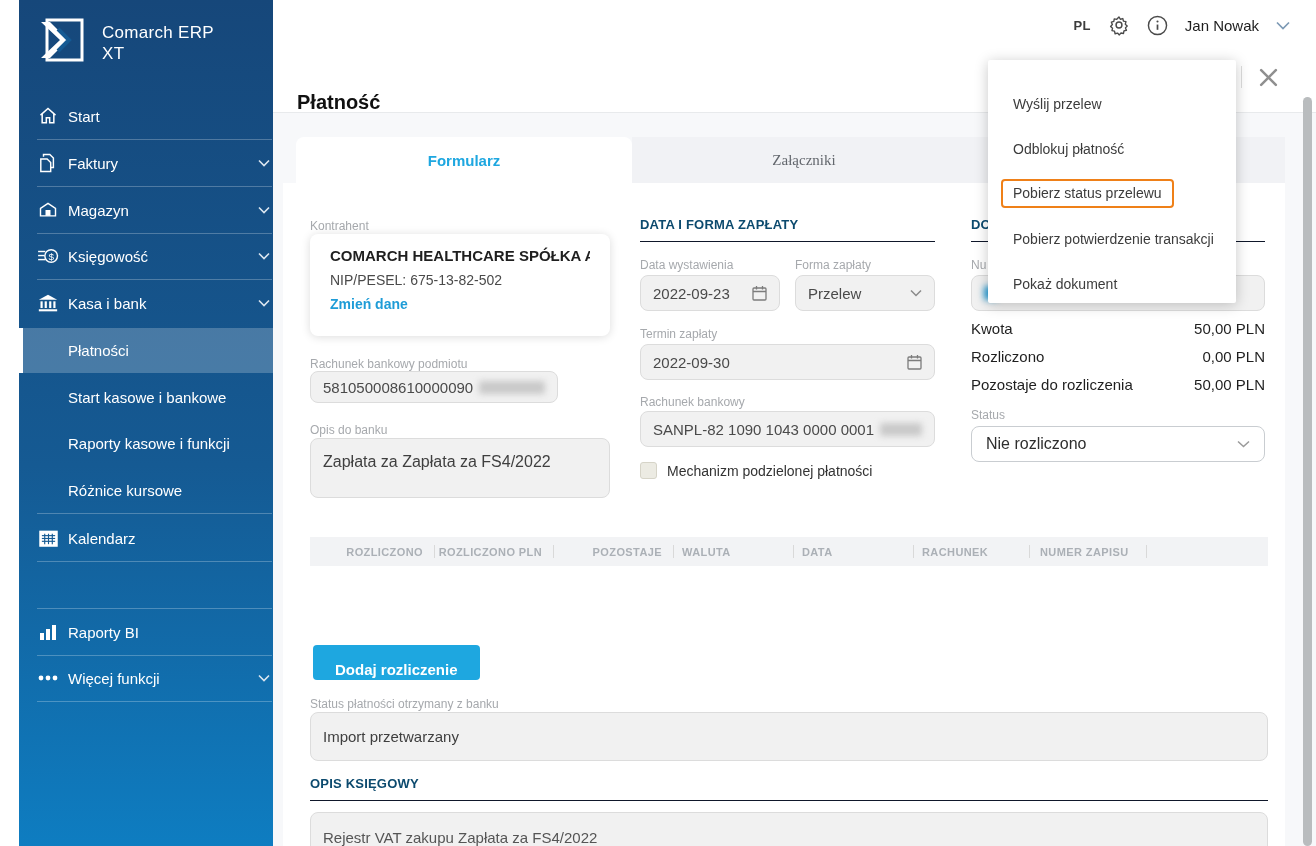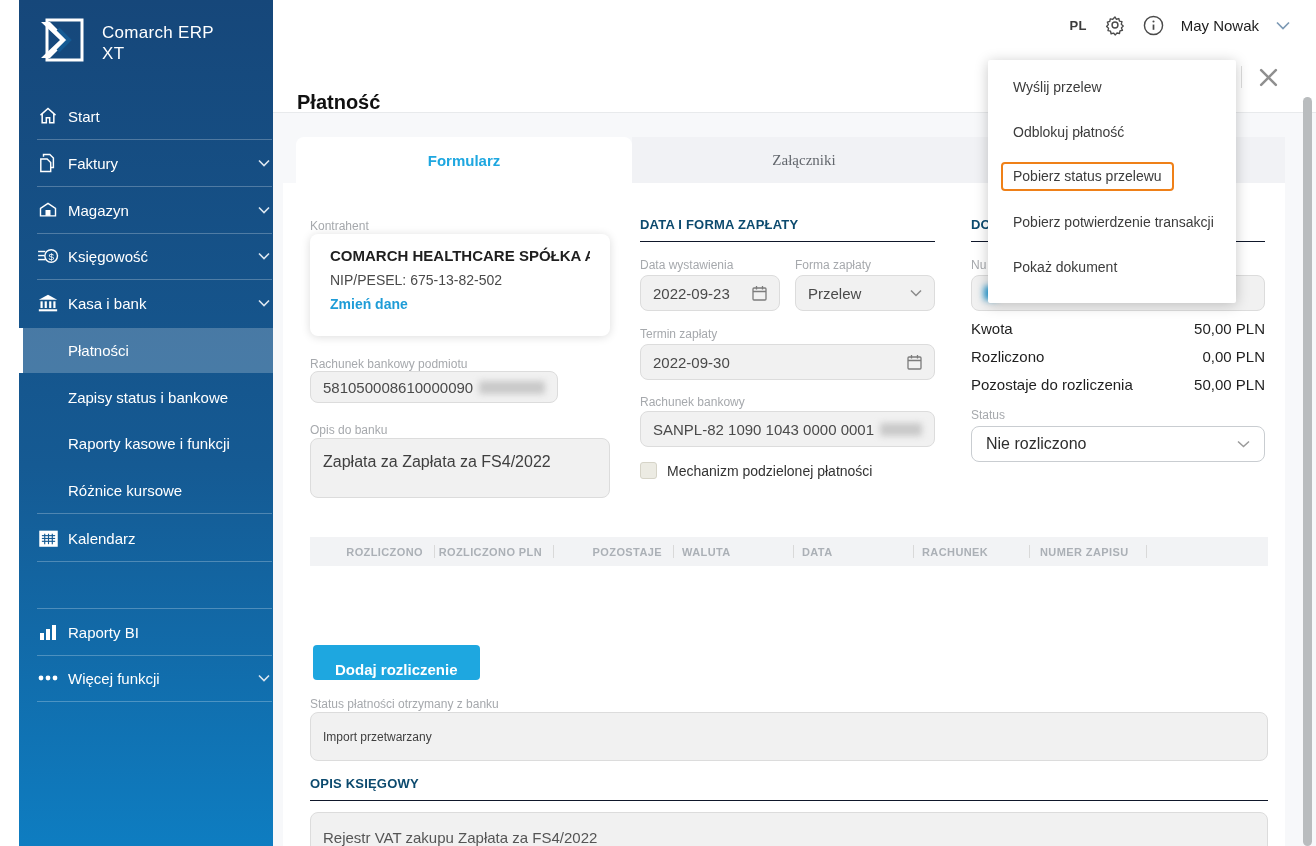--- a/index.html
+++ b/index.html
@@ -64,21 +64,21 @@
         color:#abb0b6; letter-spacing:.4px; white-space:nowrap; }
   .th.sep::after { content:""; position:absolute; right:0; top:8px; bottom:8px; width:1px; background:#d9d9d9; }
   .th.r { justify-content:flex-end; padding-right:12px; }
   .th.l { justify-content:flex-start; padding-left:8px; }
 
   .btn-blue { position:absolute; left:313px; top:645px; height:35px; padding:16px 22px; background:#1ea7e0; border:none;
               border-radius:4px; color:#fff; font-size:15px; font-weight:700; font-family:inherit; cursor:pointer; }
 
   
   .ctxmenu { position:absolute; left:988px; top:60px; width:248px; height:243px; background:#fff; border-radius:2px;
-             box-shadow:0 2px 14px rgba(0,0,0,0.22); z-index:50; padding-top:4px; }
+             box-shadow:0 2px 14px rgba(0,0,0,0.22); z-index:50; padding-top:21px; }
   .ctxitem { height:45px; display:flex; align-items:center; padding-left:25px; font-size:14px; color:#3c3c3c; cursor:pointer; white-space:nowrap; }
   .hl { border:2px solid #ef8018; border-radius:4px; padding:4px 10px 5px 10px; margin-left:-12px; }
 
   
   .sb-thumb { position:absolute; left:1303px; top:97px; width:9px; height:749px; background:#b9bcbe; border-radius:5px; }
 
   .ico-gray { color:#4a4a4a; display:flex; align-items:center; }
   svg { display:block; }
 </style>
 </head>
@@ -179,21 +179,21 @@
           <svg width="12" height="8" viewBox="0 0 12 8" fill="none" stroke="#dbe6f0" stroke-width="1.6">
             <polyline points="1,1.5 6,6.5 11,1.5"></polyline>
           </svg>
         </span>
     </div>
 
     <div class="nav-item nav-sub nav-selected" style="top:328px;height:45px">
       <span class="nlabel">Płatności</span>
     </div>
     <div class="nav-item nav-sub" style="top:374px">
-      <span class="nlabel">Zapisy status i bankowe</span>
+      <span class="nlabel">Start kasowe i bankowe</span>
     </div>
     <div class="nav-item nav-sub" style="top:420px">
       <span class="nlabel">Raporty kasowe i funkcji</span>
     </div>
     <div class="nav-item nav-sub" style="top:467px">
       <span class="nlabel">Różnice kursowe</span>
     </div>
     <div class="sdiv" style="top:513px"></div>
 
     <div class="nav-item" style="top:515px">
@@ -255,21 +255,21 @@
             <path d="M12 2.5 L13.6 5.2 L16.6 4.4 L17.3 7.4 L20.3 8.1 L19.5 11.1 L21.8 13.2 L19.7 15.5 L20.9 18.3 L17.9 19.1 L17.4 22.1 L14.4 21.5 L12.4 23.8 L10.3 21.6 L7.4 22.4 L6.7 19.4 L3.7 18.8 L4.4 15.8 L2.1 13.8 L4.2 11.5 L3 8.7 L5.9 7.8 L6.4 4.8 L9.4 5.3 Z" stroke-linejoin="round" transform="scale(0.92) translate(1,1)"></path>
           </svg>
       </span>
       <span class="ico-gray">
         <svg width="21" height="21" viewBox="0 0 22 22" fill="none" stroke="#4a4a4a" stroke-width="1.5">
             <circle cx="11" cy="11" r="9.5"></circle>
             <line x1="11" y1="10" x2="11" y2="15.5" stroke-width="1.8"></line>
             <circle cx="11" cy="6.8" r="1.1" fill="#4a4a4a" stroke="none"></circle>
           </svg>
       </span>
-      <span class="username">May Nowak</span>
+      <span class="username">Jan Nowak</span>
       <span>
         <svg width="14" height="9" viewBox="0 0 14 9" fill="none" stroke="#7d9ab5" stroke-width="1.7">
             <polyline points="1,1.5 7,7.5 13,1.5"></polyline>
           </svg>
       </span>
     </div>
     <div class="page-title">Płatność</div>
     <div class="close-wrap">
       <div class="vline"></div>
       <span style="cursor:pointer">
@@ -391,21 +391,21 @@
     <div class="th l sep" style="width:120px">WALUTA</div>
     <div class="th l sep" style="width:120px">DATA</div>
     <div class="th l sep" style="width:116px">RACHUNEK</div>
     <div class="th l sep" style="width:117px;padding-left:10px">NUMER ZAPISU</div>
     <div class="th l" style="width:121px"></div>
   </div>
 
   <button class="btn-blue">Dodaj rozliczenie</button>
 
   <div class="lbl" style="left:310px;top:697px">Status płatności otrzymany z banku</div>
-  <div class="ginput" style="left:310px;top:712px;width:958px;height:49px;font-size:12px;color:#3f3f3f">
+  <div class="ginput" style="left:310px;top:712px;width:958px;height:49px;font-size:15px;color:#3f3f3f">
     <span>Import przetwarzany</span>
   </div>
 
   <div class="sechdr" style="left:310px;top:776px;width:958px">OPIS KSIĘGOWY</div>
   <div class="ginput" style="left:310px;top:812px;width:958px;height:50px;font-size:15px;color:#555">
     <span>Rejestr VAT zakupu Zapłata za FS4/2022</span>
   </div>
 
   <div class="ctxmenu">
     <div class="ctxitem">

